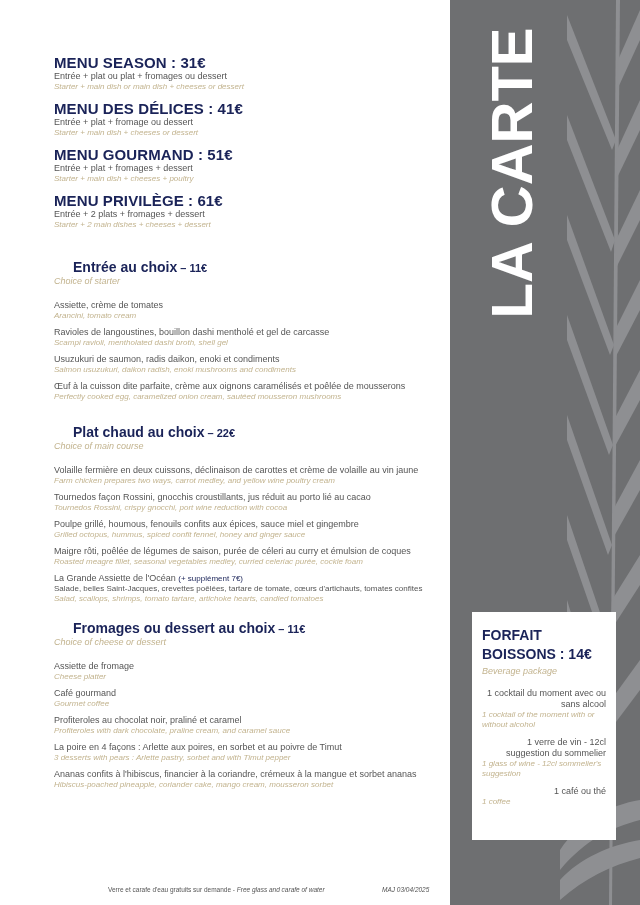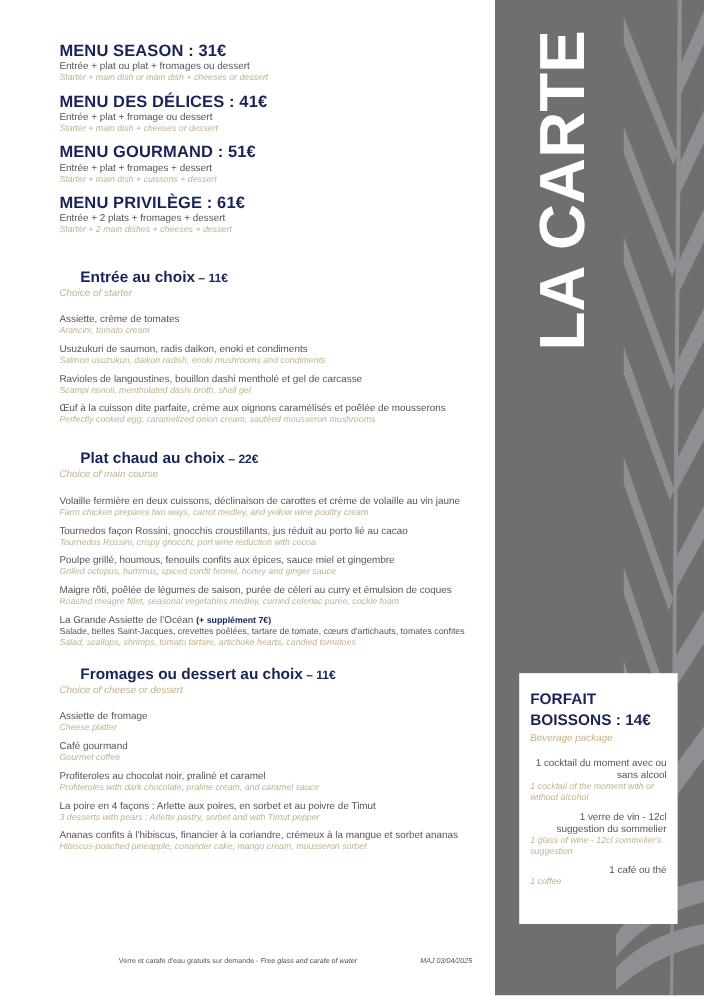--- a/index.html
+++ b/index.html
@@ -1,34 +1,34 @@
 <!DOCTYPE html>
 <html><head>
 <meta charset="utf-8">
 <style>
   * { margin: 0; padding: 0; box-sizing: border-box; }
   html, body { width: 640px; height: 905px; background: #ffffff; overflow: hidden; }
   body { position: relative; font-family: "Liberation Sans", sans-serif; }
 
-  .left { position: absolute; left: 0; top: 0; width: 450px; height: 856px; background: #fff; }
+  .left { position: absolute; left: 0; top: 16px; width: 450px; height: 856px; background: #fff; }
   .right { position: absolute; left: 450px; top: 0; width: 190px; height: 905px; background: #6e6f71; overflow: hidden; }
 
   .menus { position: absolute; left: 54px; top: 38px; width: 380px; }
   .menu { margin-bottom: 8px; }
   .menu-title { color: #1a2358; font-weight: bold; font-size: 15px; line-height: 17px; letter-spacing: 0.1px; }
   .menu-fr { color: #555; font-size: 9px; line-height: 11px; }
   .menu-en { color: #c2b38e; font-size: 8px; font-style: italic; line-height: 10px; }
 
   .section { position: absolute; left: 54px; width: 390px; }
   .sec-title { color: #1a2358; font-weight: bold; font-size: 14px; line-height: 16px; padding-left: 19px; }
   .sec-title .price { font-size: 11px; }
   .sec-en { color: #c2b38e; font-size: 9px; font-style: italic; line-height: 11px; margin-bottom: 13px; }
   .dish { margin-bottom: 6px; }
   .dish-fr { color: #555; font-size: 9px; line-height: 11px; white-space: nowrap; }
-  .dish-fr .supp { color: #1a2358; font-weight: bold; font-size: 8px; }
+  .dish-fr .supp { color: #1a2358; font-weight: normal; font-size: 8px; }
   .dish-sub { color: #555; font-size: 8px; line-height: 10px; white-space: nowrap; }
   .dish-en { color: #c2b38e; font-size: 8px; font-style: italic; line-height: 10px; white-space: nowrap; }
 
   .footer { position: absolute; top: 870px; left: 108px; font-size: 6.5px; color: #555; }
   .footer .en { font-style: italic; }
   .footer-date { position: absolute; top: 870px; left: 382px; font-size: 6.5px; color: #555; font-style: italic; }
 
   .vertical-title { position: absolute; left: 22px; top: 48px; width: 80px; height: 250px; }
   .vertical-title span {
     position: absolute; left: 40px; top: 125px;
@@ -60,43 +60,43 @@
       <div class="menu-en">Starter + main dish or main dish + cheeses or dessert</div>
     </div>
     <div class="menu">
       <div class="menu-title">MENU DES DÉLICES : 41€</div>
       <div class="menu-fr">Entrée + plat + fromage ou dessert</div>
       <div class="menu-en">Starter + main dish + cheeses or dessert</div>
     </div>
     <div class="menu">
       <div class="menu-title">MENU GOURMAND : 51€</div>
       <div class="menu-fr">Entrée + plat + fromages + dessert</div>
-      <div class="menu-en">Starter + main dish + cuissons + dessert</div>
+      <div class="menu-en">Starter + main dish + cheeses + poultry</div>
     </div>
     <div class="menu">
       <div class="menu-title">MENU PRIVILÈGE : 61€</div>
       <div class="menu-fr">Entrée + 2 plats + fromages + dessert</div>
       <div class="menu-en">Starter + 2 main dishes + cheeses + dessert</div>
     </div>
   </div>
 
   <div class="section" style="top:243px;">
     <div class="sec-title"><span>Entrée au choix</span><span class="price"> – 11€</span></div>
     <div class="sec-en">Choice of starter</div>
     <div class="dish">
       <div class="dish-fr">Assiette, crème de tomates</div>
       <div class="dish-en">Arancini, tomato cream</div>
     </div>
     <div class="dish">
+      <div class="dish-fr">Ravioles de langoustines, bouillon dashi mentholé et gel de carcasse</div>
+      <div class="dish-en">Scampi ravioli, mentholated dashi broth, shell gel</div>
+    </div>
+    <div class="dish">
       <div class="dish-fr">Usuzukuri de saumon, radis daikon, enoki et condiments</div>
       <div class="dish-en">Salmon usuzukuri, daikon radish, enoki mushrooms and condiments</div>
-    </div>
-    <div class="dish">
-      <div class="dish-fr">Ravioles de langoustines, bouillon dashi mentholé et gel de carcasse</div>
-      <div class="dish-en">Scampi ravioli, mentholated dashi broth, shell gel</div>
     </div>
     <div class="dish">
       <div class="dish-fr">Œuf à la cuisson dite parfaite, crème aux oignons caramélisés et poêlée de mousserons</div>
       <div class="dish-en">Perfectly cooked egg, caramelized onion cream, sautéed mousseron mushrooms</div>
     </div>
   </div>
 
   <div class="section" style="top:408px;">
     <div class="sec-title"><span>Plat chaud au choix</span><span class="price"> – 22€</span></div>
     <div class="sec-en">Choice of main course</div>

